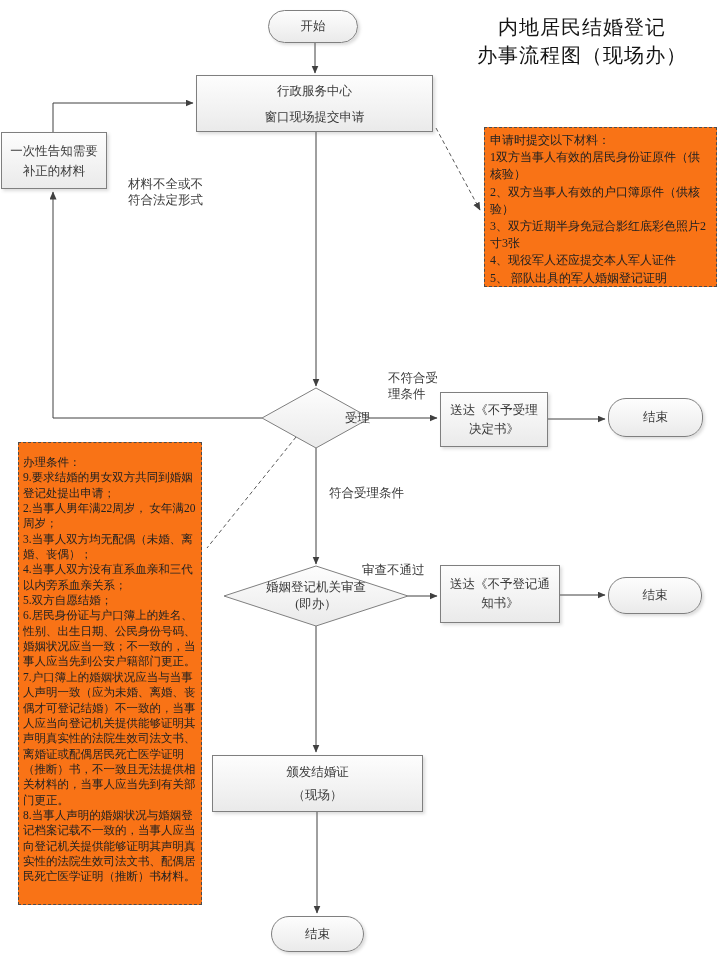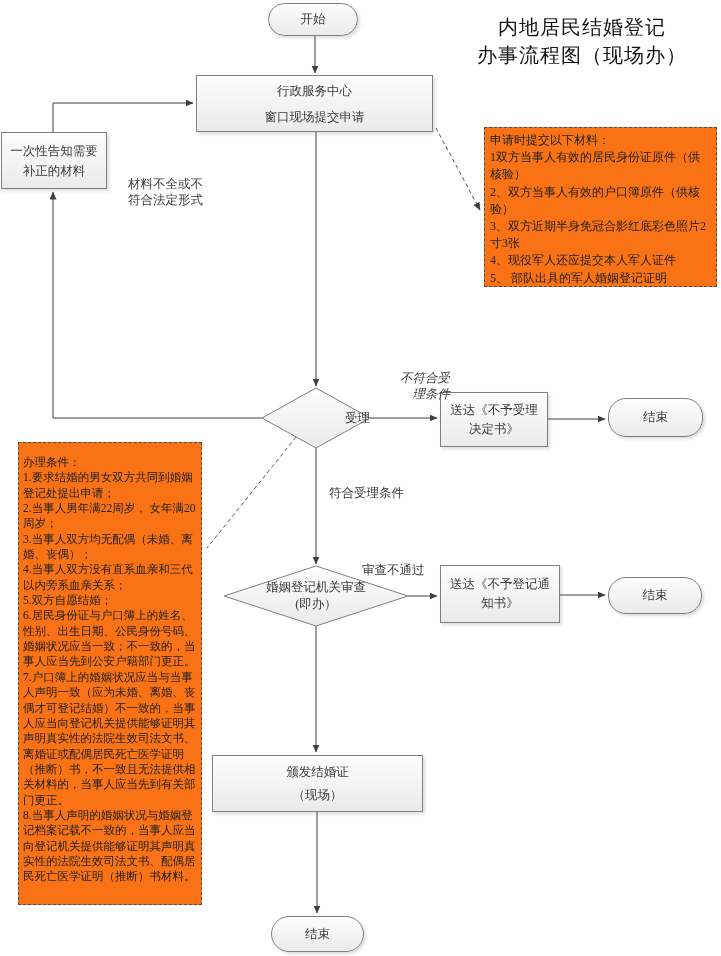--- a/index.html
+++ b/index.html
@@ -17,34 +17,34 @@
     font-size:12.5px;line-height:24px;text-align:center;color:#3a3a3a;
   }
   .oval{border-radius:18px;line-height:normal;}
   .diamond-label{
     position:absolute;display:flex;flex-direction:column;align-items:center;justify-content:center;
     font-size:12.5px;line-height:17px;text-align:center;color:#3a3a3a;white-space:nowrap;
   }
   .edge-label{
     position:absolute;font-size:12.5px;line-height:16px;color:#3a3a3a;white-space:nowrap;
   }
-  .edge-label.center{text-align:right;font-style:italic;}
+  .edge-label.center{text-align:left;}
   .note{
     position:absolute;box-sizing:border-box;background:#f97316;
     border:1px dashed #4d4d4d;color:#222;
   }
   .note .ln{margin:0;}
   .note-materials{left:484px;top:127px;width:233px;height:160px;padding:4px 5px;font-size:12px;line-height:17.2px;}
   .note-conditions{left:18px;top:442px;width:184px;height:463px;padding:12px 4px;font-size:11.5px;line-height:15.35px;}
   .title{
     position:absolute;left:443px;top:13px;width:278px;text-align:center;
     font-size:20px;line-height:28px;color:#141414;letter-spacing:1px;
   }
   
-  .n-start{left:268px;top:3px;width:90px;height:33px;}
+  .n-start{left:268px;top:10px;width:90px;height:33px;}
   .n-admin{left:196px;top:75px;width:237px;height:57px;line-height:26px;}
   .n-notify{left:1px;top:132px;width:106px;height:57px;line-height:20px;}
   .n-deliver1{left:440px;top:392px;width:108px;height:55px;line-height:19px;}
   .n-end1{left:608px;top:398px;width:95px;height:39px;}
   .n-deliver2{left:440px;top:565px;width:120px;height:58px;line-height:19px;}
   .n-end2{left:608px;top:577px;width:94px;height:37px;}
   .n-issue{left:212px;top:755px;width:211px;height:57px;line-height:23px;}
   .n-end3{left:271px;top:916px;width:93px;height:36px;}
   .lbl-accept{left:262px;top:388px;width:108px;height:60px;align-items:flex-end;}
   .lbl-review{left:224px;top:566px;width:184px;height:60px;}
@@ -172,21 +172,21 @@
     <div class="ln">申请时提交以下材料：</div>
     <div class="ln">1双方当事人有效的居民身份证原件（供核验）</div>
     <div class="ln">2、双方当事人有效的户口簿原件（供核验）</div>
     <div class="ln">3、双方近期半身免冠合影红底彩色照片2寸3张</div>
     <div class="ln">4、现役军人还应提交本人军人证件</div>
     <div class="ln">5、 部队出具的军人婚姻登记证明</div>
   </div>
 
   <div class="note note-conditions">
     <div class="ln">办理条件：</div>
-    <div class="ln">1.要求结婚的男女双方共同到婚姻登记处提出申请；</div>
+    <div class="ln">9.要求结婚的男女双方共同到婚姻登记处提出申请；</div>
     <div class="ln">2.当事人男年满22周岁， 女年满20周岁；</div>
     <div class="ln">3.当事人双方均无配偶（未婚、离婚、丧偶）；</div>
     <div class="ln">4.当事人双方没有直系血亲和三代以内旁系血亲关系；</div>
     <div class="ln">5.双方自愿结婚；</div>
     <div class="ln">6.居民身份证与户口簿上的姓名、性别、出生日期、公民身份号码、婚姻状况应当一致；不一致的，当事人应当先到公安户籍部门更正。</div>
     <div class="ln">7.户口簿上的婚姻状况应当与当事人声明一致（应为未婚、离婚、丧偶才可登记结婚）不一致的，当事人应当向登记机关提供能够证明其声明真实性的法院生效司法文书、离婚证或配偶居民死亡医学证明（推断）书，不一致且无法提供相关材料的，当事人应当先到有关部门更正。</div>
     <div class="ln">8.当事人声明的婚姻状况与婚姻登记档案记载不一致的，当事人应当向登记机关提供能够证明其声明真实性的法院生效司法文书、配偶居民死亡医学证明（推断）书材料。</div>
   </div>
 
 </div>

